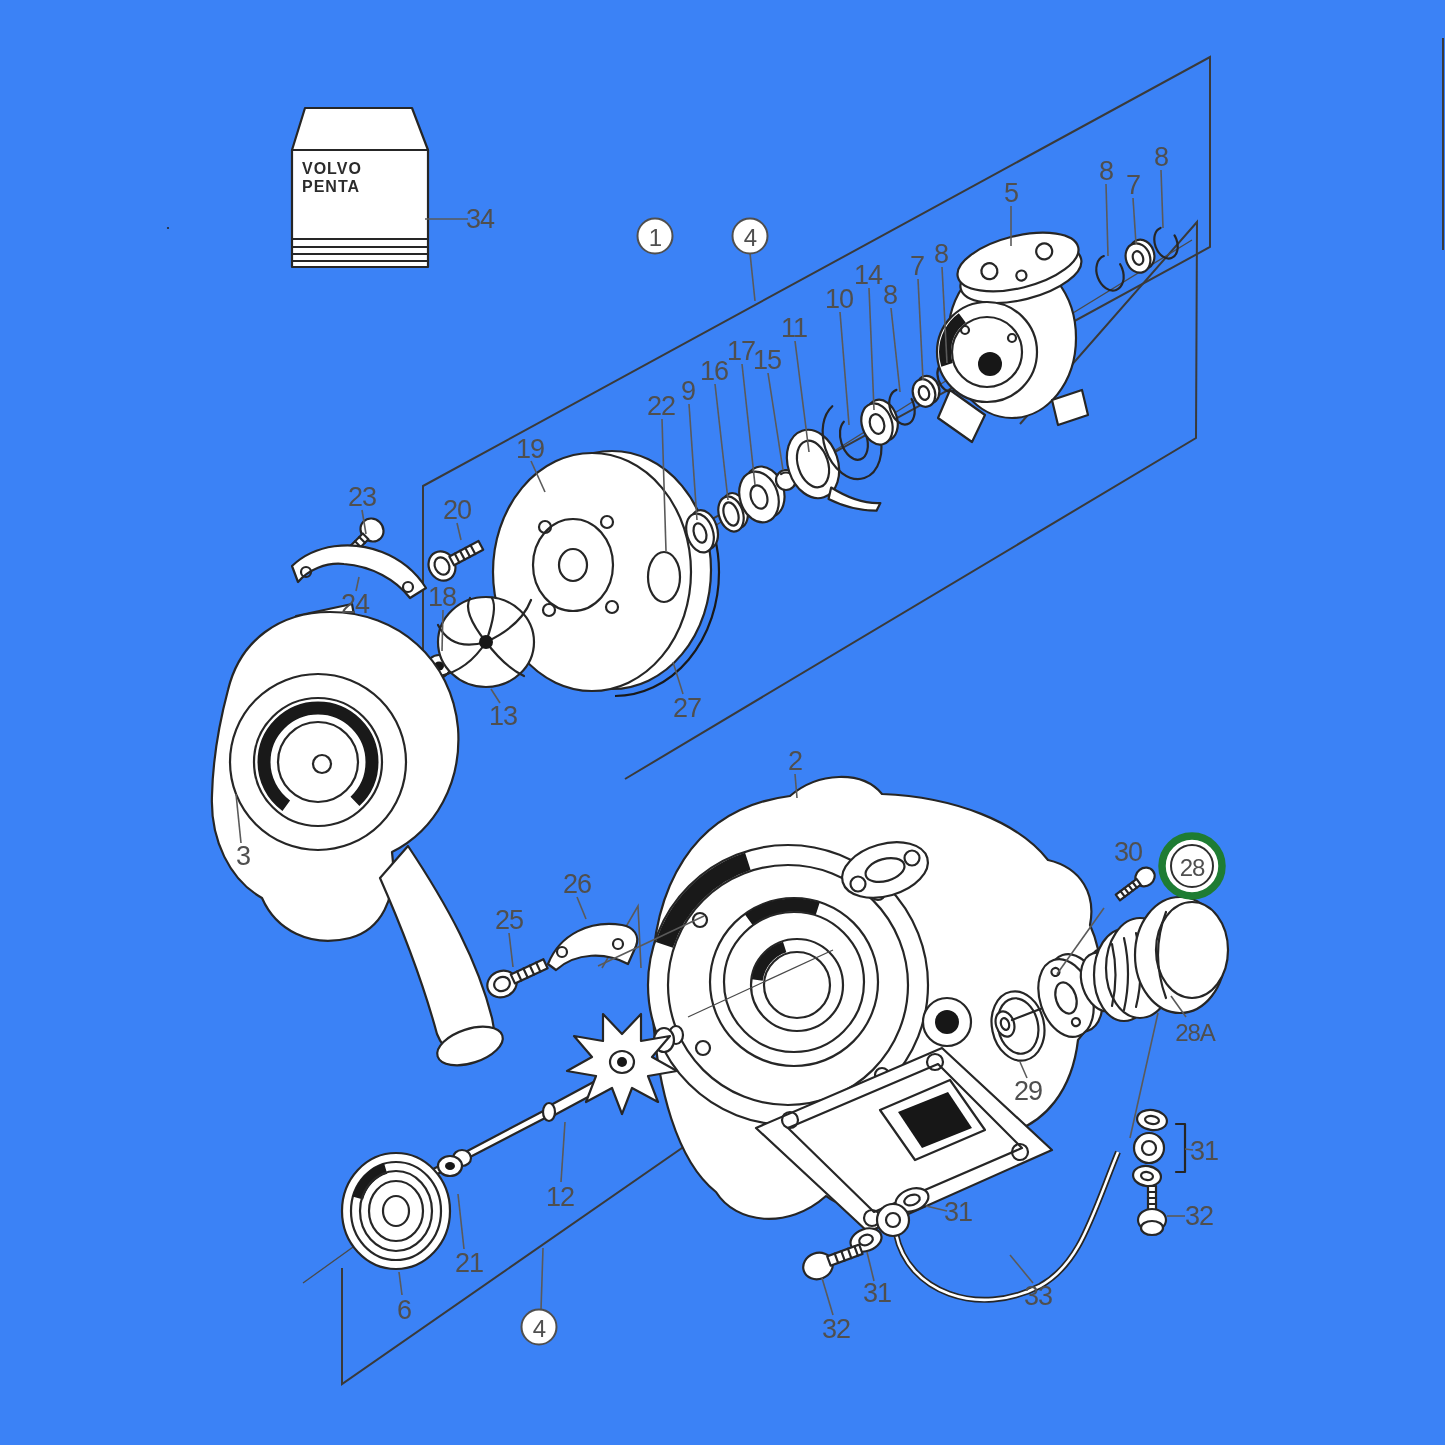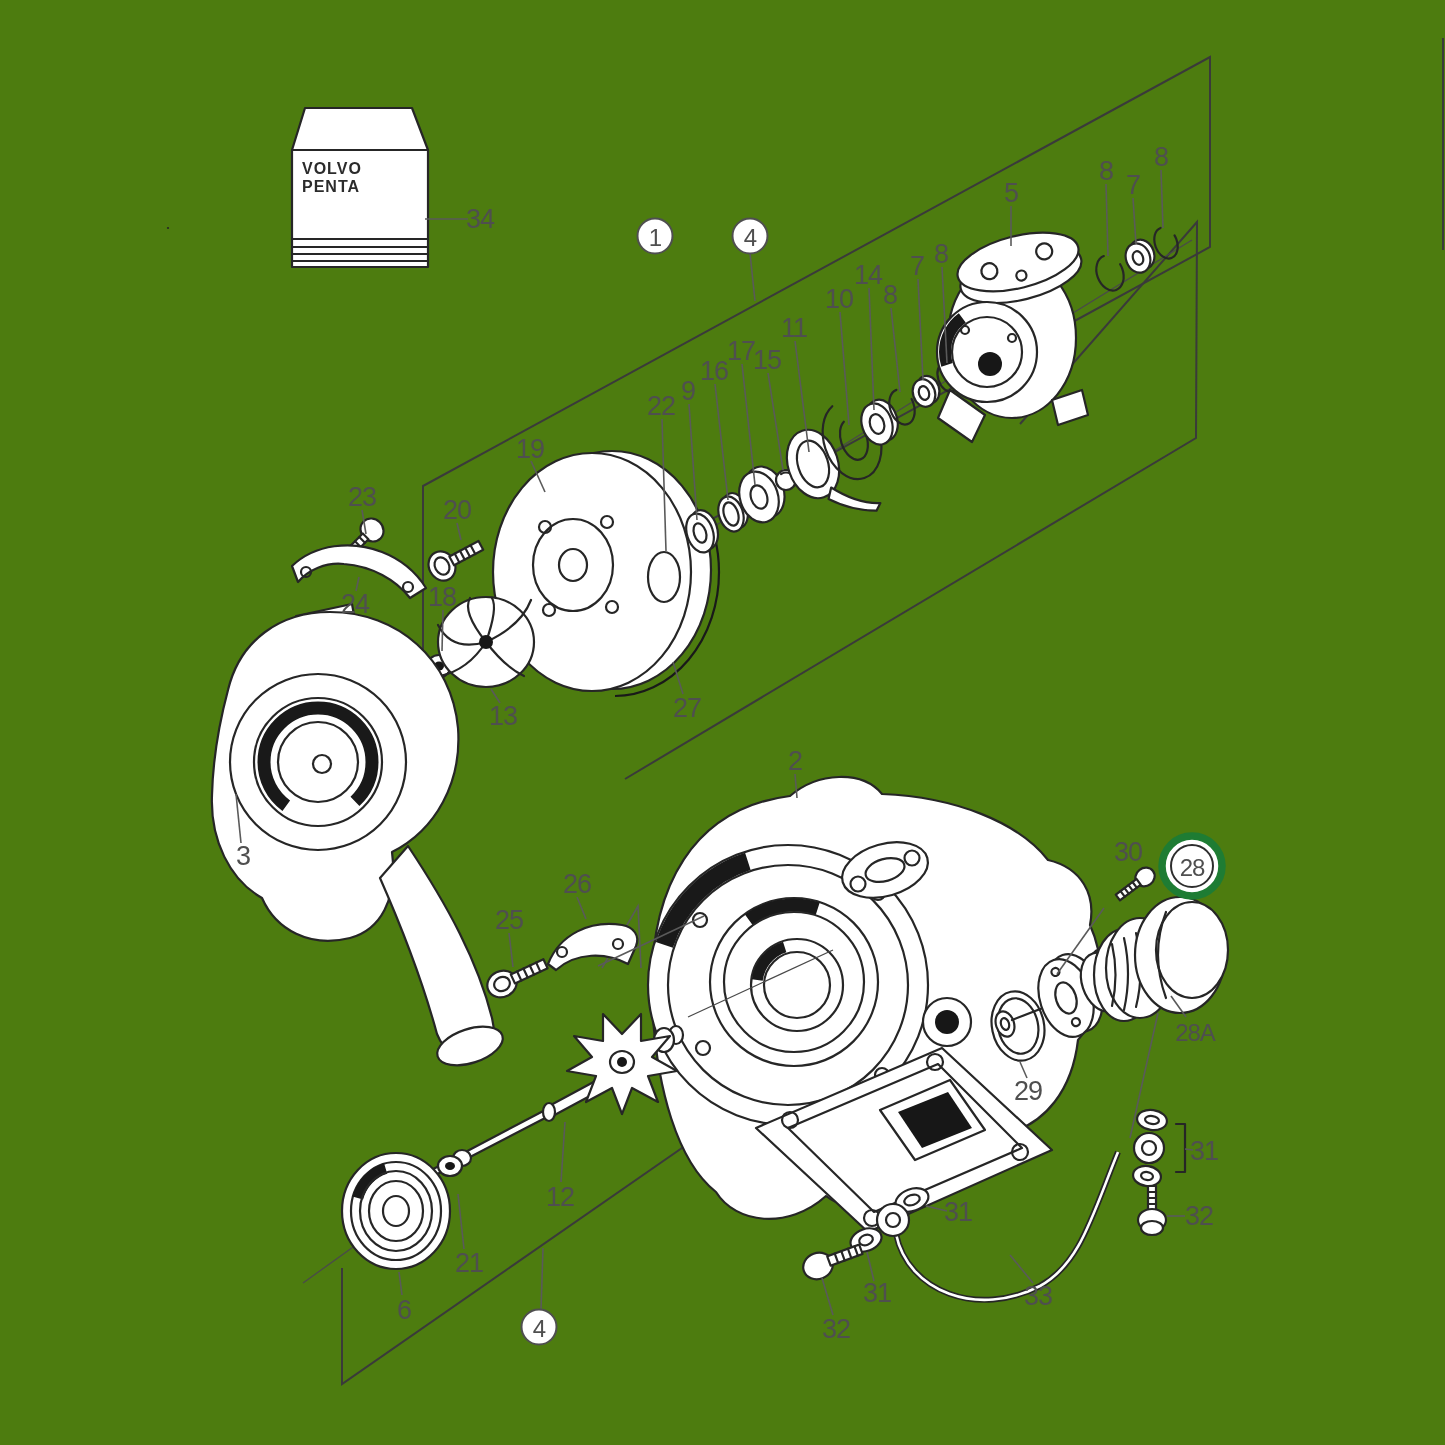--- a/index.html
+++ b/index.html
@@ -1,16 +1,16 @@
 <!DOCTYPE html>
 <html><head>
 <meta charset="utf-8">
 <style>
   html,body{margin:0;padding:0;background:#ffffff;}
-  #page{position:relative;width:1445px;height:1445px;background:#4d7c0f;overflow:hidden;
+  #page{position:relative;width:1445px;height:1445px;background:#3b82f6;overflow:hidden;
         font-family:"Liberation Sans", sans-serif;}
   svg{display:block}
   .ln{fill:none;stroke:#3a3a3a;stroke-width:2;}
   .pt{fill:#ffffff;stroke:#262626;stroke-width:2.2;stroke-linejoin:round;stroke-linecap:round;}
   .ptn{fill:none;stroke:#262626;stroke-width:2.2;stroke-linejoin:round;stroke-linecap:round;}
   .dk{fill:#171717;stroke:none;}
   .cres{fill:none;stroke:#191919;}
   .ldr{fill:none;stroke:#5a5a5a;stroke-width:1.6;}
   .axis{fill:none;stroke:#4a4a4a;stroke-width:1.3;}
   .lbl{font-family:"Liberation Sans",sans-serif;font-size:27px;fill:#4f4f4f;letter-spacing:-1px;}

